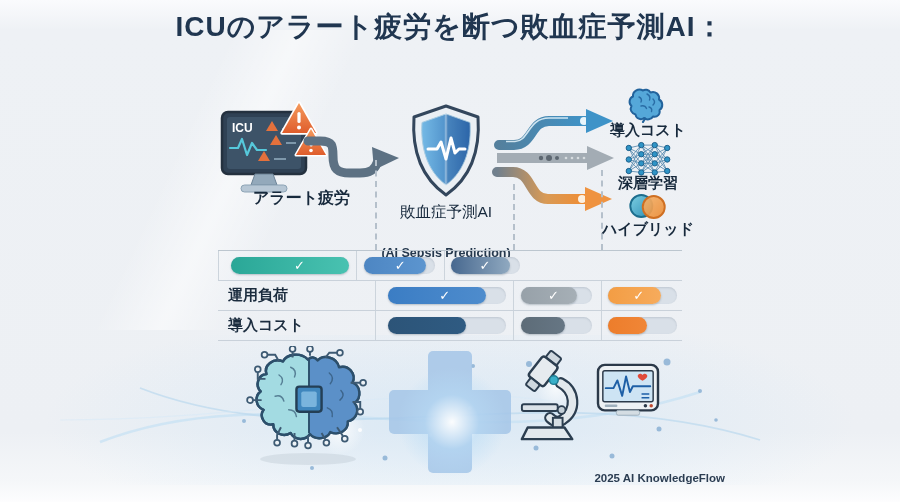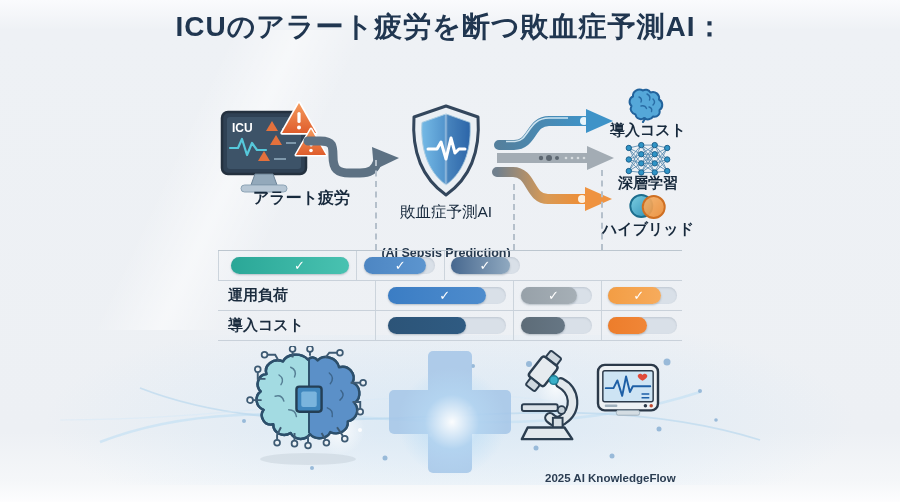--- a/index.html
+++ b/index.html
@@ -29,21 +29,21 @@
   .track{height:17px;border-radius:9px;background:#d9e0e8;box-shadow:inset 0 1px 2px rgba(70,90,110,.18);}
   .c1 .track{width:118px}.c2 .track{width:71px}.c3 .track{width:69px}
   .fill{height:100%;border-radius:9px;position:relative;box-shadow:0 1px 2px rgba(40,60,80,.28);}
   .fill.checked::after{content:"\2713";position:absolute;top:50%;left:58%;transform:translate(-50%,-52%);
     color:#fff;font-size:13px;font-weight:bold;}
   
   .cross{position:absolute;left:389px;top:351px;width:122px;height:122px;opacity:.85;}
   .cross .h{position:absolute;left:0;top:39px;width:122px;height:44px;background:#a5c6e8;border-radius:5px;}
   .cross .v{position:absolute;left:39px;top:0;width:44px;height:122px;background:#a5c6e8;border-radius:5px;}
   .glow{position:absolute;border-radius:50%;}
-  .credit{position:absolute;left:545px;top:472px;width:180px;text-align:left;font-size:11.5px;font-weight:bold;color:#2b3d52;}
+  .credit{position:absolute;left:545px;top:472px;width:180px;text-align:right;font-size:11.5px;font-weight:bold;color:#2b3d52;}
   svg{display:block;}
 </style>
 </head>
 <body>
 
 <div class="canvas">
   <div class="bg-streak"></div>
   <div class="bg-bottom"></div>
 
   <div class="title">

